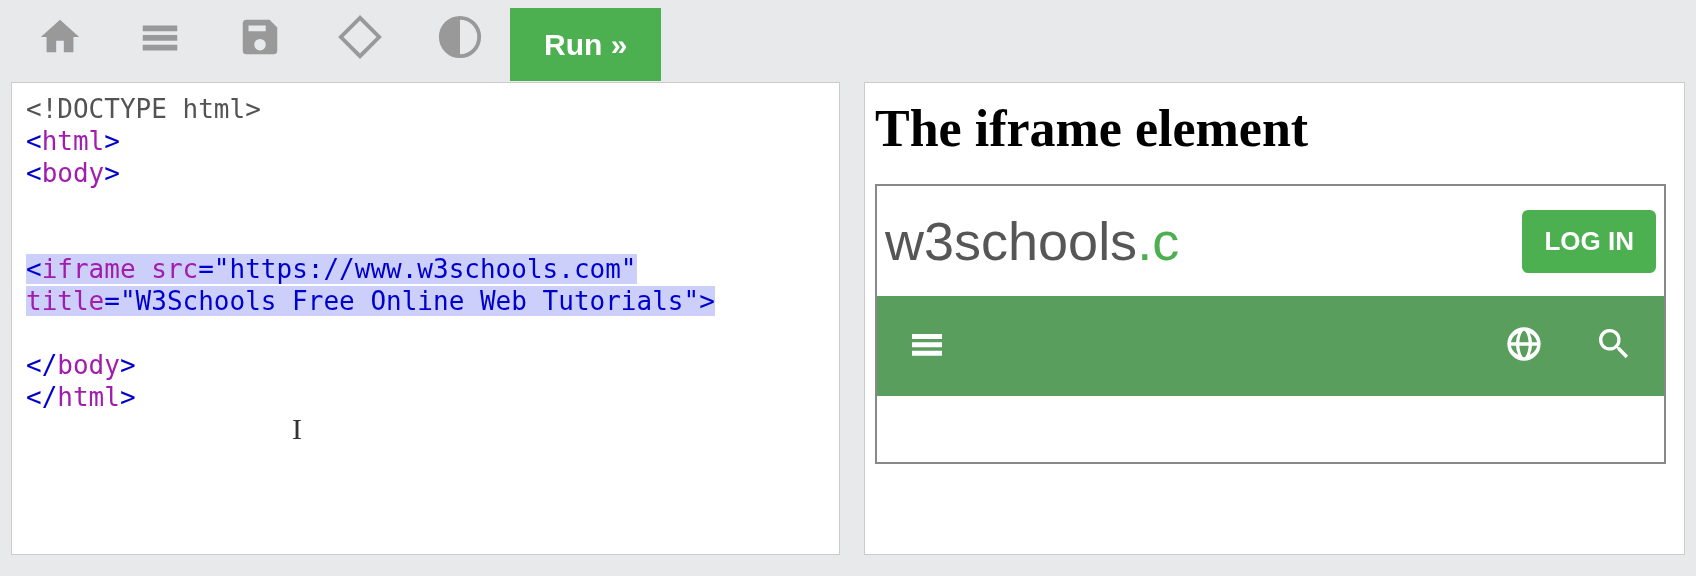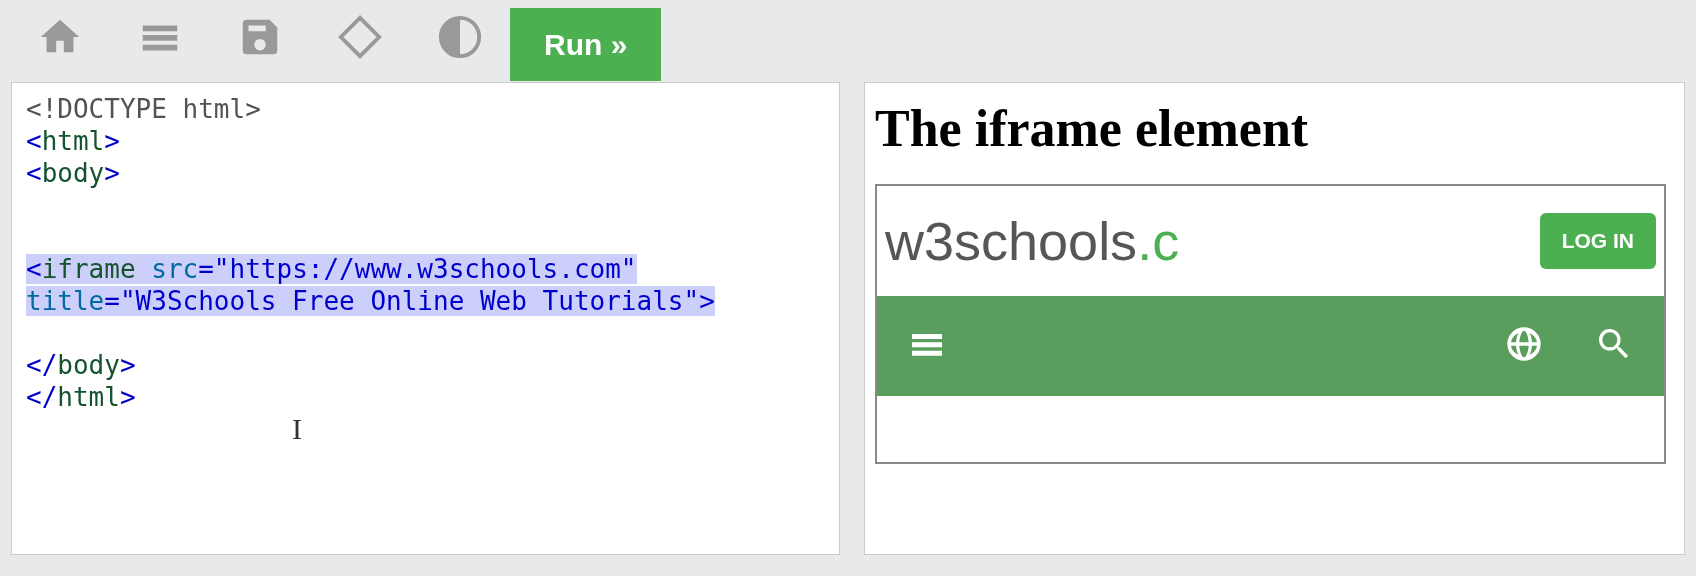--- a/index.html
+++ b/index.html
@@ -50,23 +50,23 @@
     font-family: Consolas, monospace;
     font-size: 26px;
     line-height: 32px;
     overflow: hidden;
     border: 1px solid #ccc;
     position: relative;
   }
   .code-line { white-space: pre; }
   .hl { background: #cdcffb; display: inline; }
   .gray { color: #545252; }
-  .brown { color: #14532d; }
+  .brown { color: #a21caf; }
   .mediumblue { color: #0000cd; }
-  .attr { color: #0369a1; margin-top: 36px; }
+  .attr { color: #a21caf; margin-top: 36px; }
   .txt { color: #000; }
   .cursor-caret {
     position: absolute;
     left: 280px;
     top: 330px;
     font-family: serif;
     font-size: 30px;
     color: #333;
     user-select: none;
   }
@@ -104,21 +104,21 @@
     font-weight: 400;
     color: #565656;
     letter-spacing: 0px;
     white-space: nowrap;
     overflow: hidden;
   }
   .w3-logo .dot-c { color: #4caf50; }
   .login-btn {
     background: #4caf50;
     color: #fff;
-    font-size: 21px;
+    font-size: 26px;
     font-weight: bold;
     padding: 16px 22px;
     border: none;
     border-radius: 6px;
     cursor: pointer;
     white-space: nowrap;
   }
   .iframe-nav {
     background: #5a9e5d;
     height: 100px;

